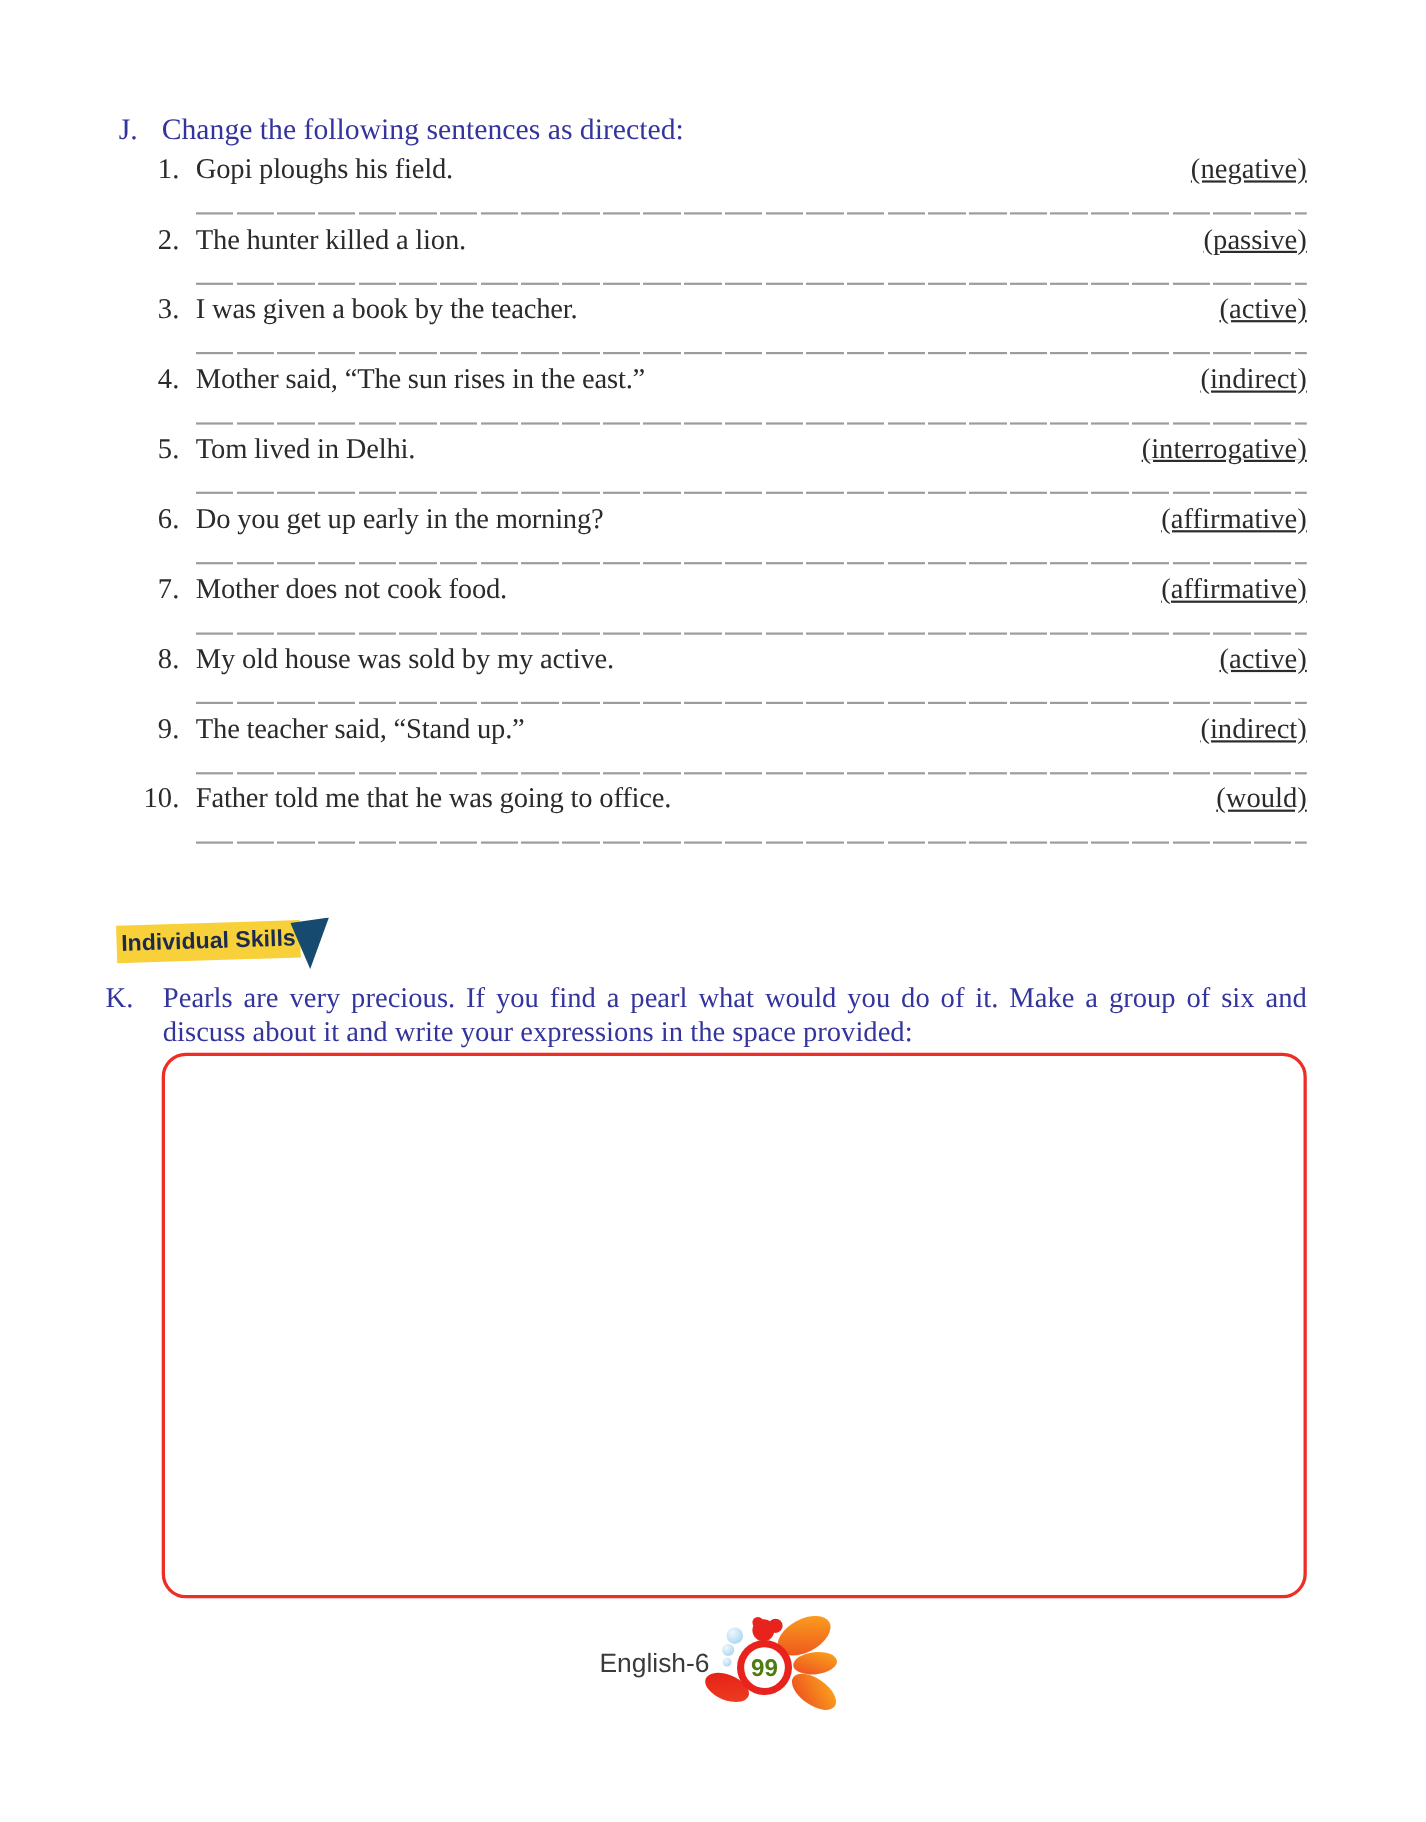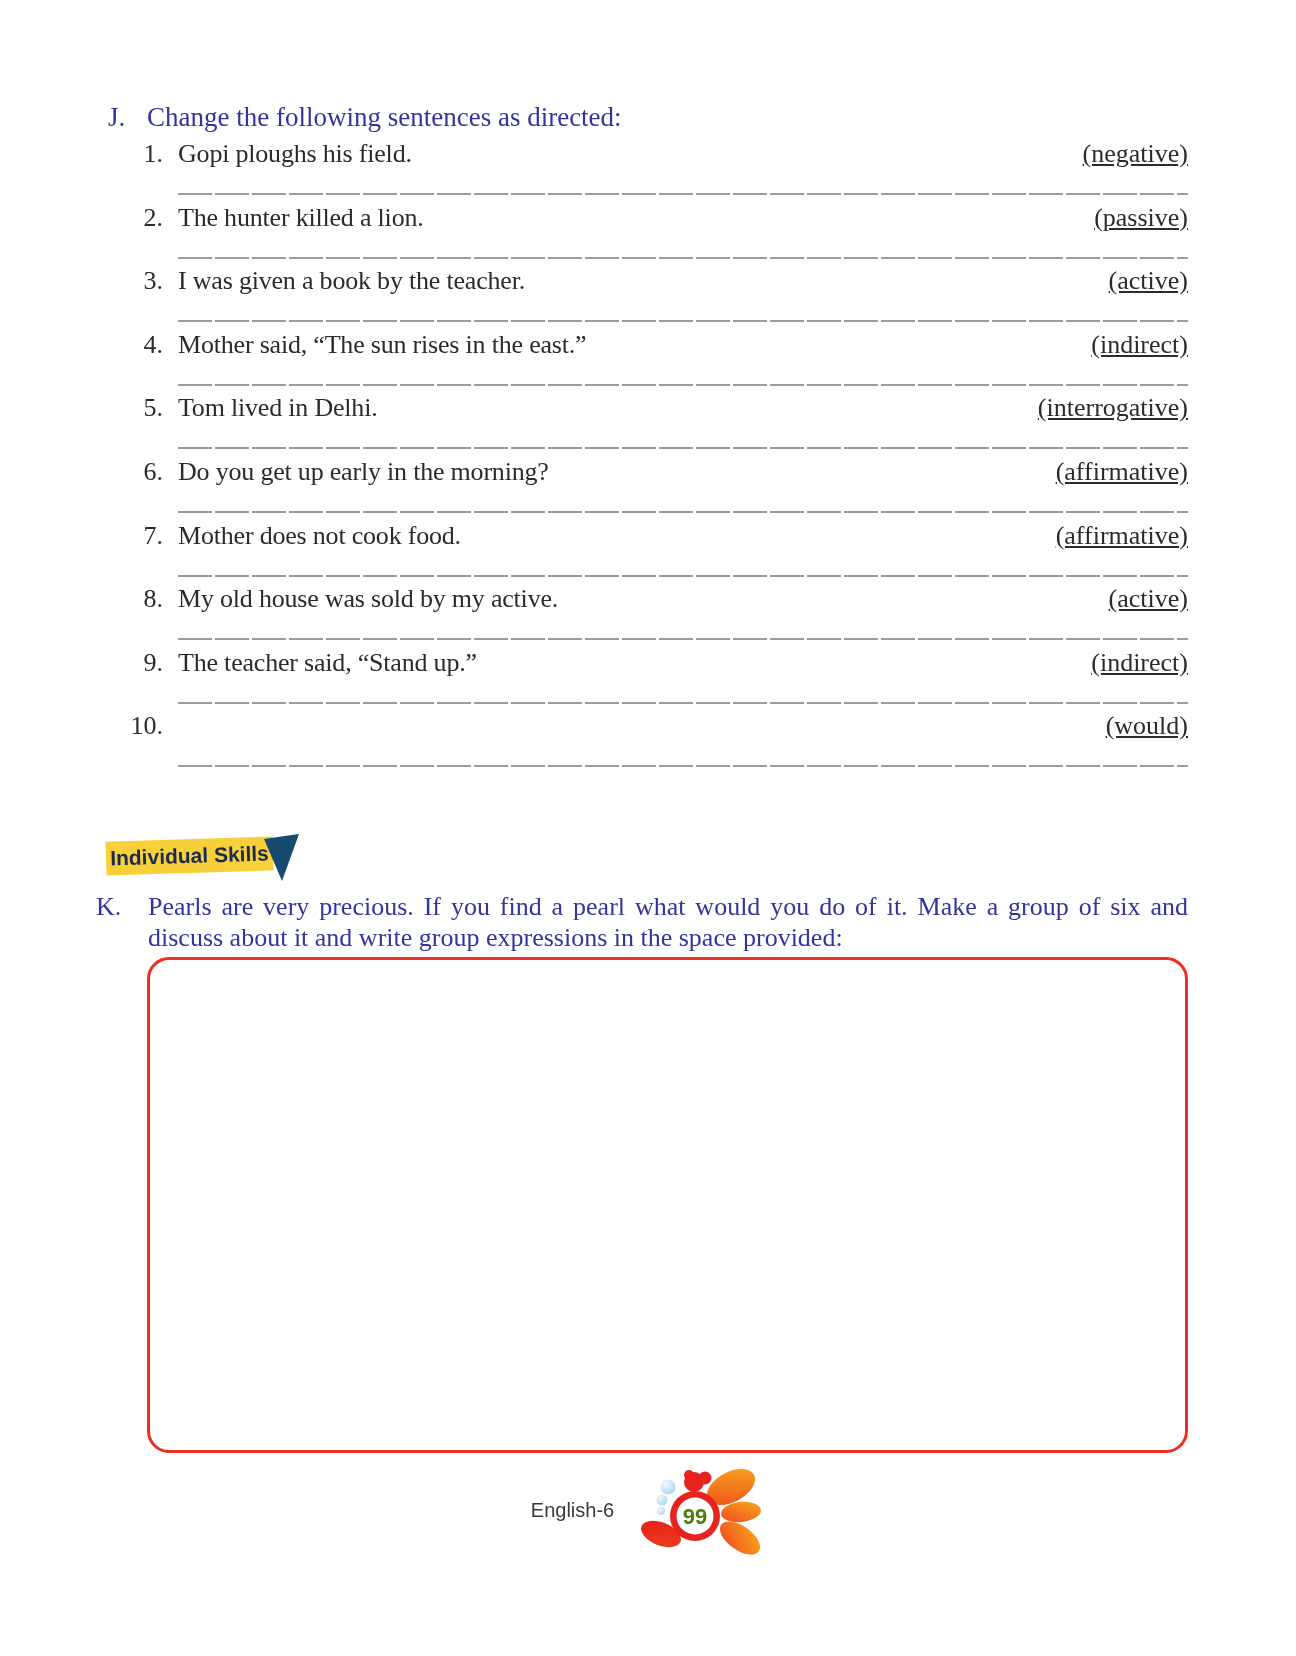--- a/index.html
+++ b/index.html
@@ -43,22 +43,22 @@
   .k-head .sec-label{width:52px;flex:none;}
   .k-lines{width:1040px;}
   .k-line-1{text-align:justify;text-align-last:justify;}
   
   .answer-box{
     position:absolute;left:147px;top:957px;width:1041px;height:496px;
     border:3px solid #ee2d24;border-radius:22px;background:#ffffff;box-sizing:border-box;
   }
   
   .footer-title{
-    position:absolute;left:500px;top:1499px;width:145px;text-align:center;
-    font-family:"Liberation Sans",sans-serif;font-size:20px;color:#3a3a3a;
+    position:absolute;left:500px;top:1499px;width:145px;text-align:right;
+    font-family:"Liberation Sans",sans-serif;font-size:24px;color:#3a3a3a;
   }
   .logo{position:absolute;left:628px;top:1462px;width:160px;height:100px;}
   .page-num{
     position:absolute;left:673px;top:1503px;width:44px;height:28px;
     display:flex;align-items:center;justify-content:center;
     font-family:"Liberation Sans",sans-serif;font-weight:bold;font-size:22px;color:#4d7c0f;
   }
 </style>
 </head>
 <body>
@@ -149,39 +149,40 @@
         <span class="num">9.</span>
         <span class="sent">The teacher said, “Stand up.”</span>
         <span class="mode">(indirect)</span>
       </div>
       <div class="write-line"></div>
     </div>
 
     <div class="j-item">
       <div class="j-row">
         <span class="num">10.</span>
+        <span class="sent">Father told me that he was going to office.</span>
         <span class="mode">(would)</span>
       </div>
       <div class="write-line"></div>
     </div>
 
   </div>
 
   <div class="badge">
     <div class="badge-yellow">Individual Skills</div>
     <svg class="badge-flag" width="36" height="48" viewBox="0 0 36 48">
       <polygon points="0,5 35,0 18,47" fill="#164a6e"></polygon>
     </svg>
   </div>
 
   <div class="k-head">
     <span class="sec-label">K.</span>
     <span class="k-lines">
       <span class="k-line-1" style="display:block">Pearls are very precious. If you find a pearl what would you do of it. Make a group of six and</span>
-      <span style="display:block">discuss about it and write group expressions in the space provided:</span>
+      <span style="display:block">discuss about it and write your expressions in the space provided:</span>
     </span>
   </div>
 
   <div class="answer-box"></div>
 
   <div class="footer-title">English-6</div>
 
   <svg class="logo" width="160" height="100" viewBox="0 0 160 100">
     <defs>
       <linearGradient id="petal" x1="0" y1="1" x2="1" y2="0">

